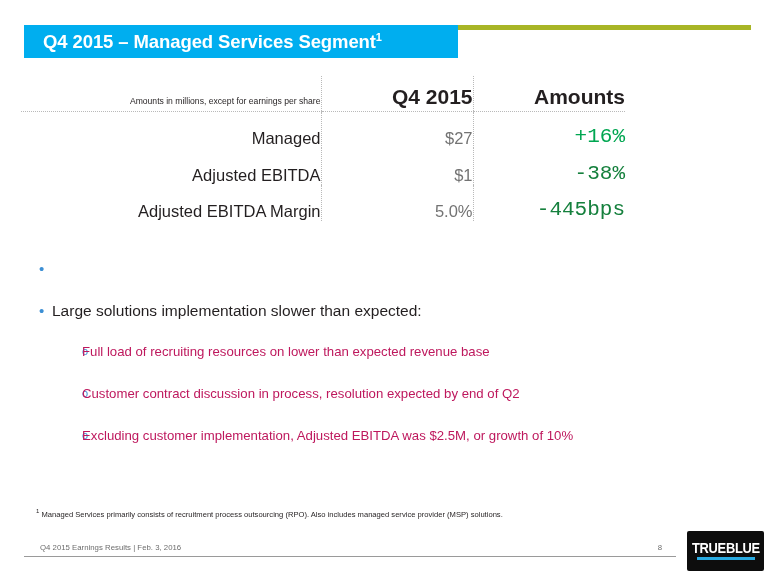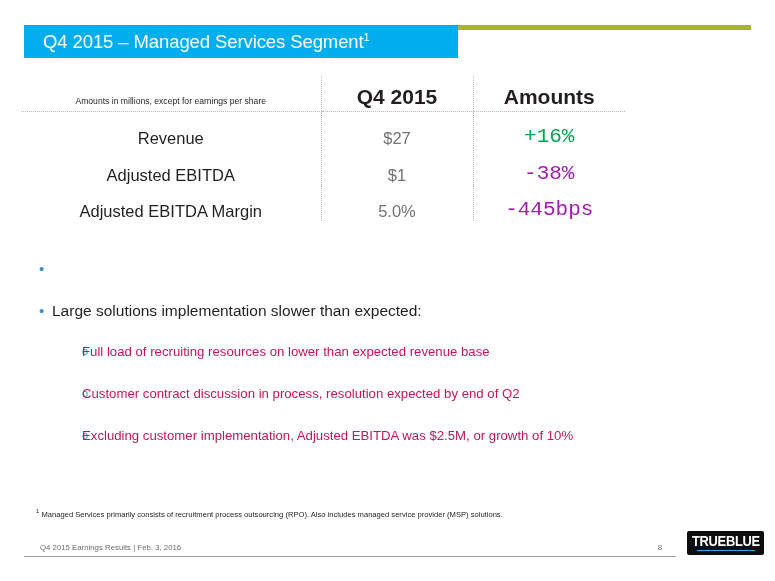--- a/index.html
+++ b/index.html
@@ -37,21 +37,21 @@
     width: 434px;
     height: 33px;
     background: #00AEEF;
     display: flex;
     align-items: center;
   }
 
   .title-text {
     color: #ffffff;
     font-size: 18.5px;
-    font-weight: normal;
+    font-weight: bold;
     padding-left: 19px;
     letter-spacing: -0.1px;
     white-space: nowrap;
   }
   .title-text sup {
     font-size: 11px;
     vertical-align: super;
     line-height: 0;
   }
 
@@ -64,21 +64,21 @@
   }
 
   .metrics table {
     width: 100%;
     border-collapse: collapse;
   }
 
   .metrics td, .metrics th {
     padding: 0;
     vertical-align: bottom;
-    text-align: center;
+    text-align: right;
   }
 
   .col-label  { width: 300px; }
   .col-value  { width: 152px; }
   .col-change { width: 152px; }
 
   
   .sep-v {
     border-left: 1px dotted #b9b9b9;
   }
@@ -117,21 +117,21 @@
     text-align: right;
     padding-right: 9px;
   }
 
   .row-change {
     font-size: 21px;
     text-align: center;
     font-family: Liberation Mono, monospace;
   }
   .pos { color: #00A651; }
-  .neg { color: #a21caf; }
+  .neg { color: #15803d; }
 
   
   .bullets {
     position: absolute;
     left: 24px;
     top: 258px;
     width: 700px;
   }
 
   .bullet-l1 {
@@ -218,21 +218,21 @@
     font-size: 7.8px;
     color: #6d6d6d;
   }
 
   
   .logo {
     position: absolute;
     left: 687px;
     top: 531px;
     width: 77px;
-    height: 24px;
+    height: 40px;
     background: #0d0d0d;
     border-radius: 2px;
     display: flex;
     flex-direction: column;
     align-items: center;
     justify-content: center;
     padding: 3px 4px 4px 4px;
   }
   .logo-word {
     color: #ffffff;
@@ -266,21 +266,21 @@
       <tbody>
           <tr class="head-row">
         <td class="col-label">
           <div class="amounts-note">Amounts in millions, except for earnings per share</div>
         </td>
         <td class="col-value sep-v head-value">Q4 2015</td>
         <td class="col-change sep-v head-change">Amounts</td>
       </tr>
 
       <tr class="body-row">
-        <td class="row-label">Revenue</td>
+        <td class="row-label">Managed</td>
         <td class="sep-v row-value">$27</td>
         <td class="sep-v row-change pos">+16%</td>
       </tr>
 
       <tr class="body-row">
         <td class="row-label">Adjusted EBITDA</td>
         <td class="sep-v row-value">$1</td>
         <td class="sep-v row-change neg">-38%</td>
       </tr>
 

